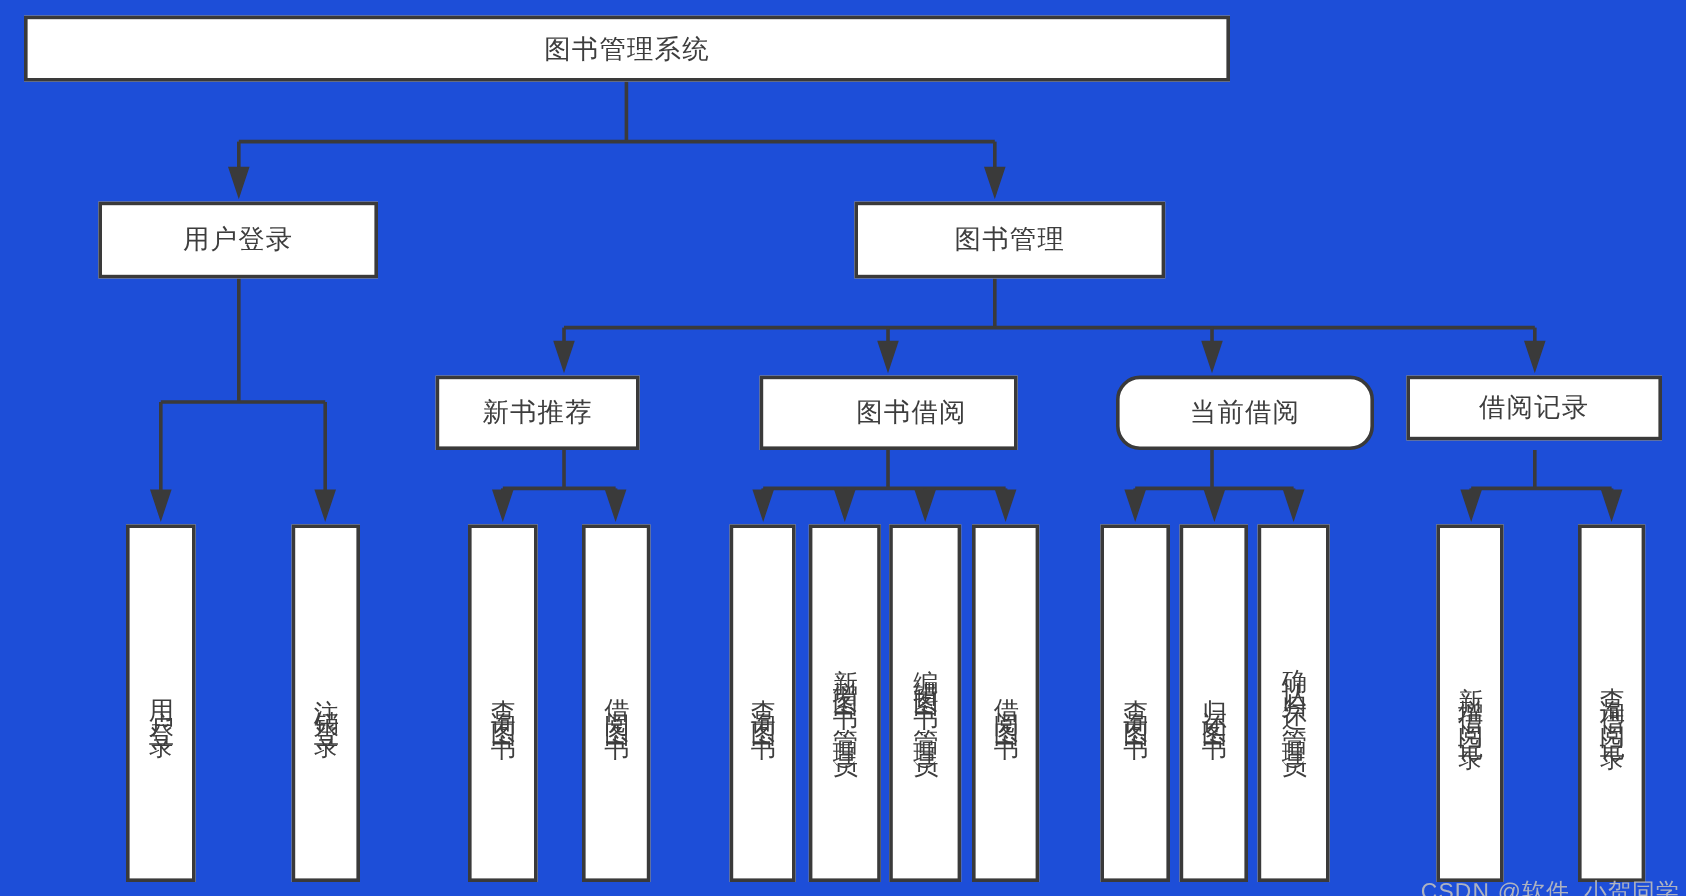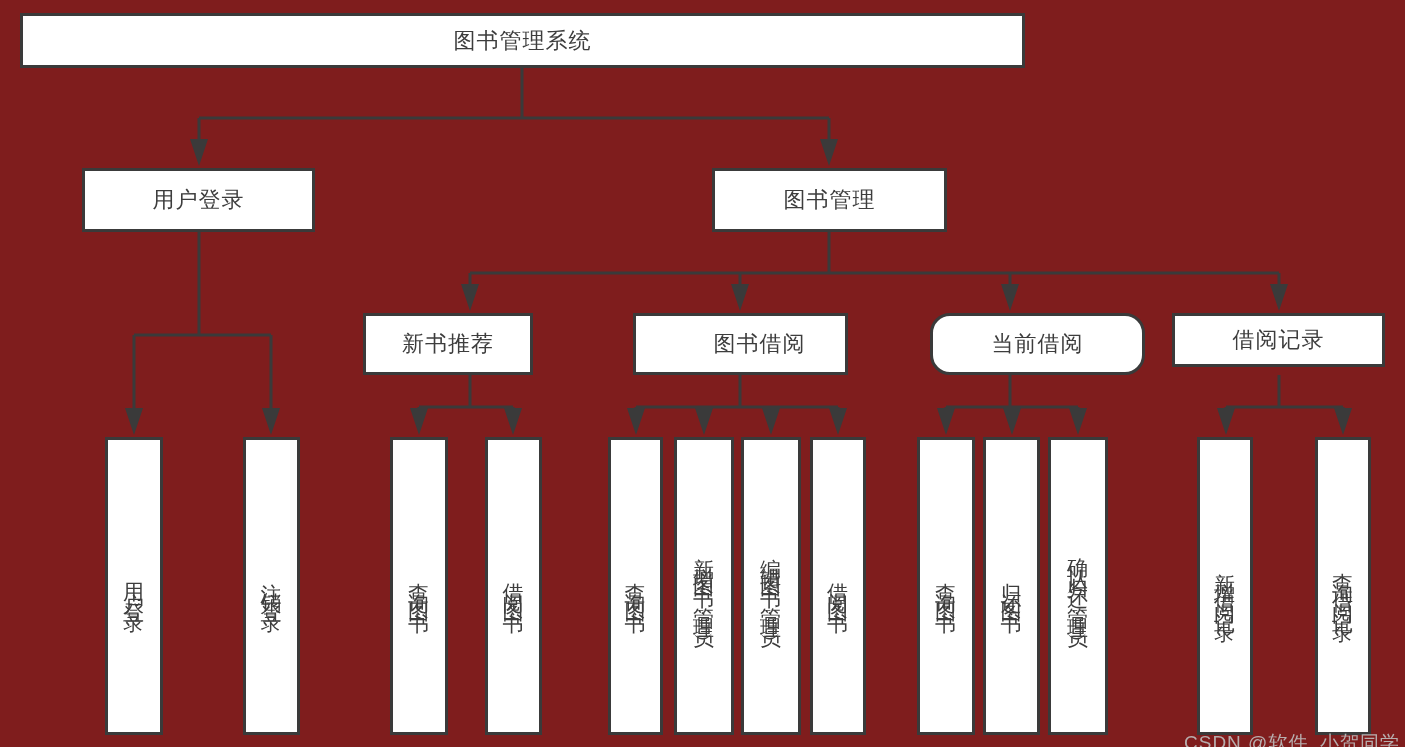--- a/index.html
+++ b/index.html
@@ -1,20 +1,20 @@
 <!DOCTYPE html>
 <html><head>
 <meta charset="utf-8">
 <style>
   html, body { margin: 0; padding: 0; background: #ffffff; }
   .canvas {
     position: relative;
     width: 1405px;
     height: 747px;
-    background: #7f1d1d;
+    background: #1d4ed8;
     font-family: "Liberation Sans", "DejaVu Sans", sans-serif;
     overflow: hidden;
   }
   svg.connectors {
     position: absolute;
     left: 0; top: 0;
     z-index: 1;
   }
   .box {
     position: absolute;
@@ -119,21 +119,21 @@
     </g>
   </svg>
 
   <div class="box" style="left:20px; top:13px; width:1005px; height:55px;">
     <span class="h-label">图书管理系统</span>
   </div>
 
   <div class="box" style="left:82px; top:168px; width:233px; height:64px;">
     <span class="h-label">用户登录</span>
   </div>
-  <div class="box" style="left:712px; top:168px; width:235px; height:64px;">
+  <div class="box" style="left:712px; top:168px; width:259px; height:64px;">
     <span class="h-label">图书管理</span>
   </div>
 
   <div class="box" style="left:363px; top:313px; width:170px; height:62px;">
     <span class="h-label">新书推荐</span>
   </div>
   <div class="box" style="left:633px; top:313px; width:215px; height:62px;padding-left:38px;">
     <span class="h-label">图书借阅</span>
   </div>
   <div class="box" style="left:930px; top:313px; width:215px; height:62px;border-radius:20px;">

